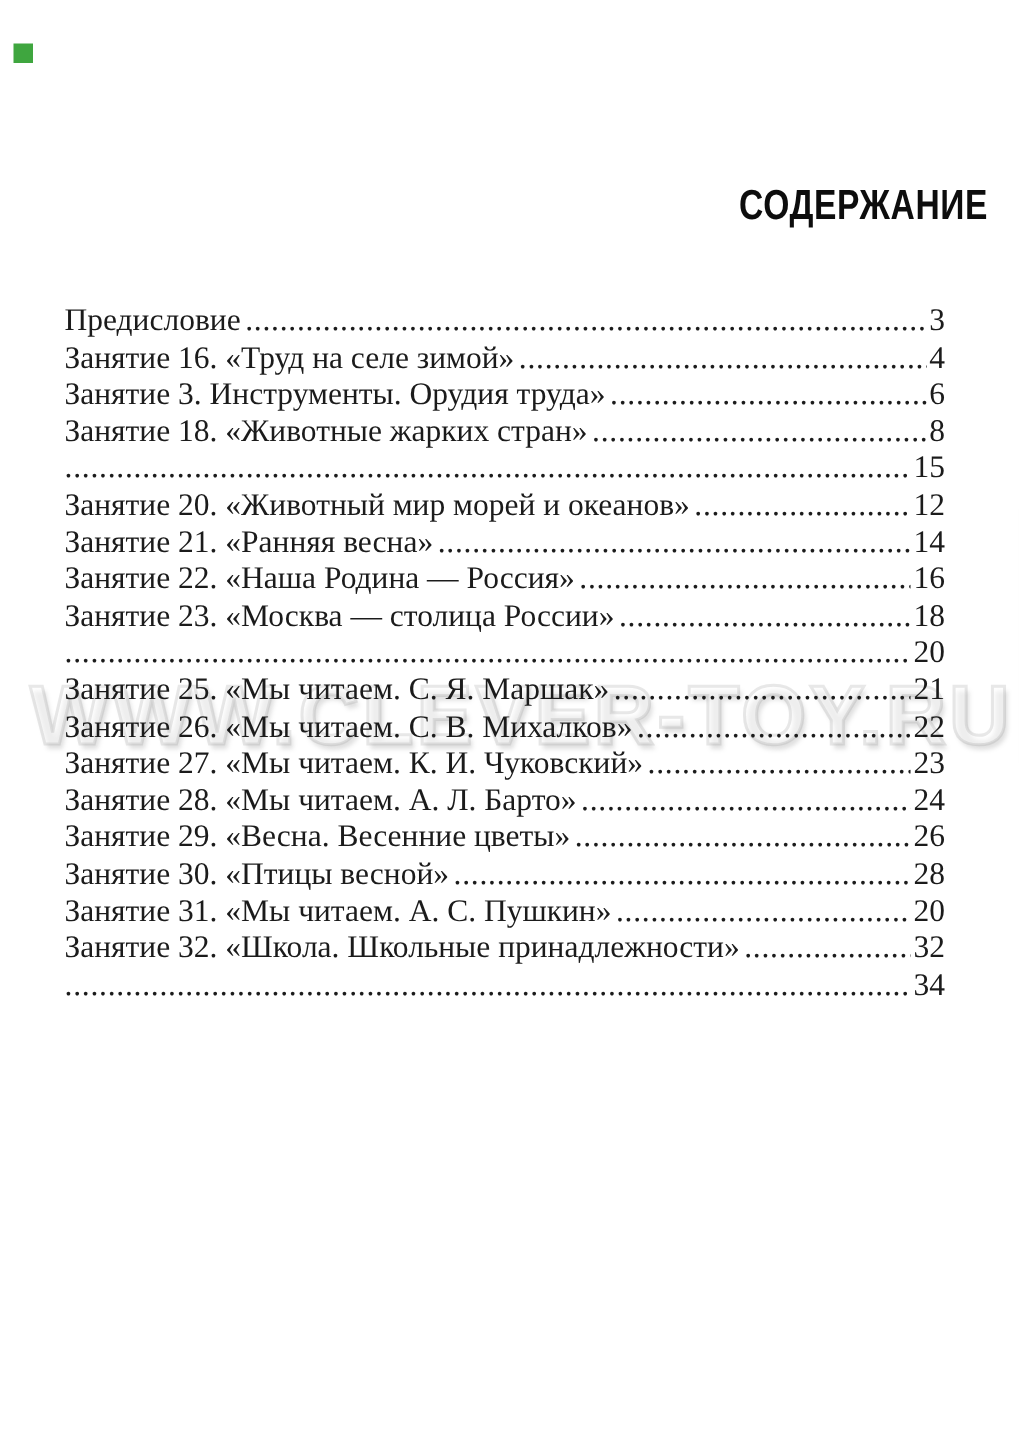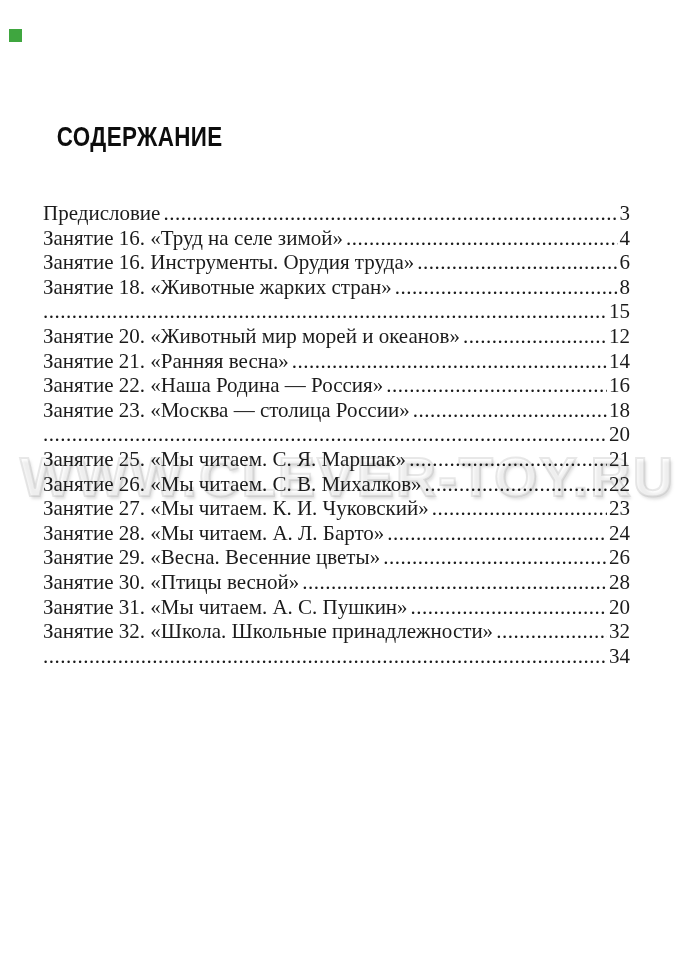--- a/index.html
+++ b/index.html
@@ -21,21 +21,21 @@
     left: 9px;
     top: 29px;
     width: 13px;
     height: 13px;
   }
   .title-wrap {
     position: absolute;
     left: 0;
     right: 0;
     top: 121px;
-    text-align: left;
+    text-align: right;
     padding-left: 36px;
   }
   .title {
     display: inline-block;
     font-family: "Liberation Sans", sans-serif;
     font-weight: 700;
     font-size: 28px;
     letter-spacing: 0.5px;
     color: #0d0d0d;
     transform: scaleX(0.8);
@@ -109,21 +109,21 @@
       <span class="pg">3</span>
     </div>
 
     <div class="row">
       <span class="lbl">Занятие 16. «Труд на селе зимой»</span>
       <span class="dots" aria-hidden="true">........................................................................................................................................................................................................</span>
       <span class="pg">4</span>
     </div>
 
     <div class="row">
-      <span class="lbl">Занятие 16. Инструменты. Орудия труда»</span>
+      <span class="lbl">Занятие 3. Инструменты. Орудия труда»</span>
       <span class="dots" aria-hidden="true">........................................................................................................................................................................................................</span>
       <span class="pg">6</span>
     </div>
 
     <div class="row">
       <span class="lbl">Занятие 18. «Животные жарких стран»</span>
       <span class="dots" aria-hidden="true">........................................................................................................................................................................................................</span>
       <span class="pg">8</span>
     </div>
 

